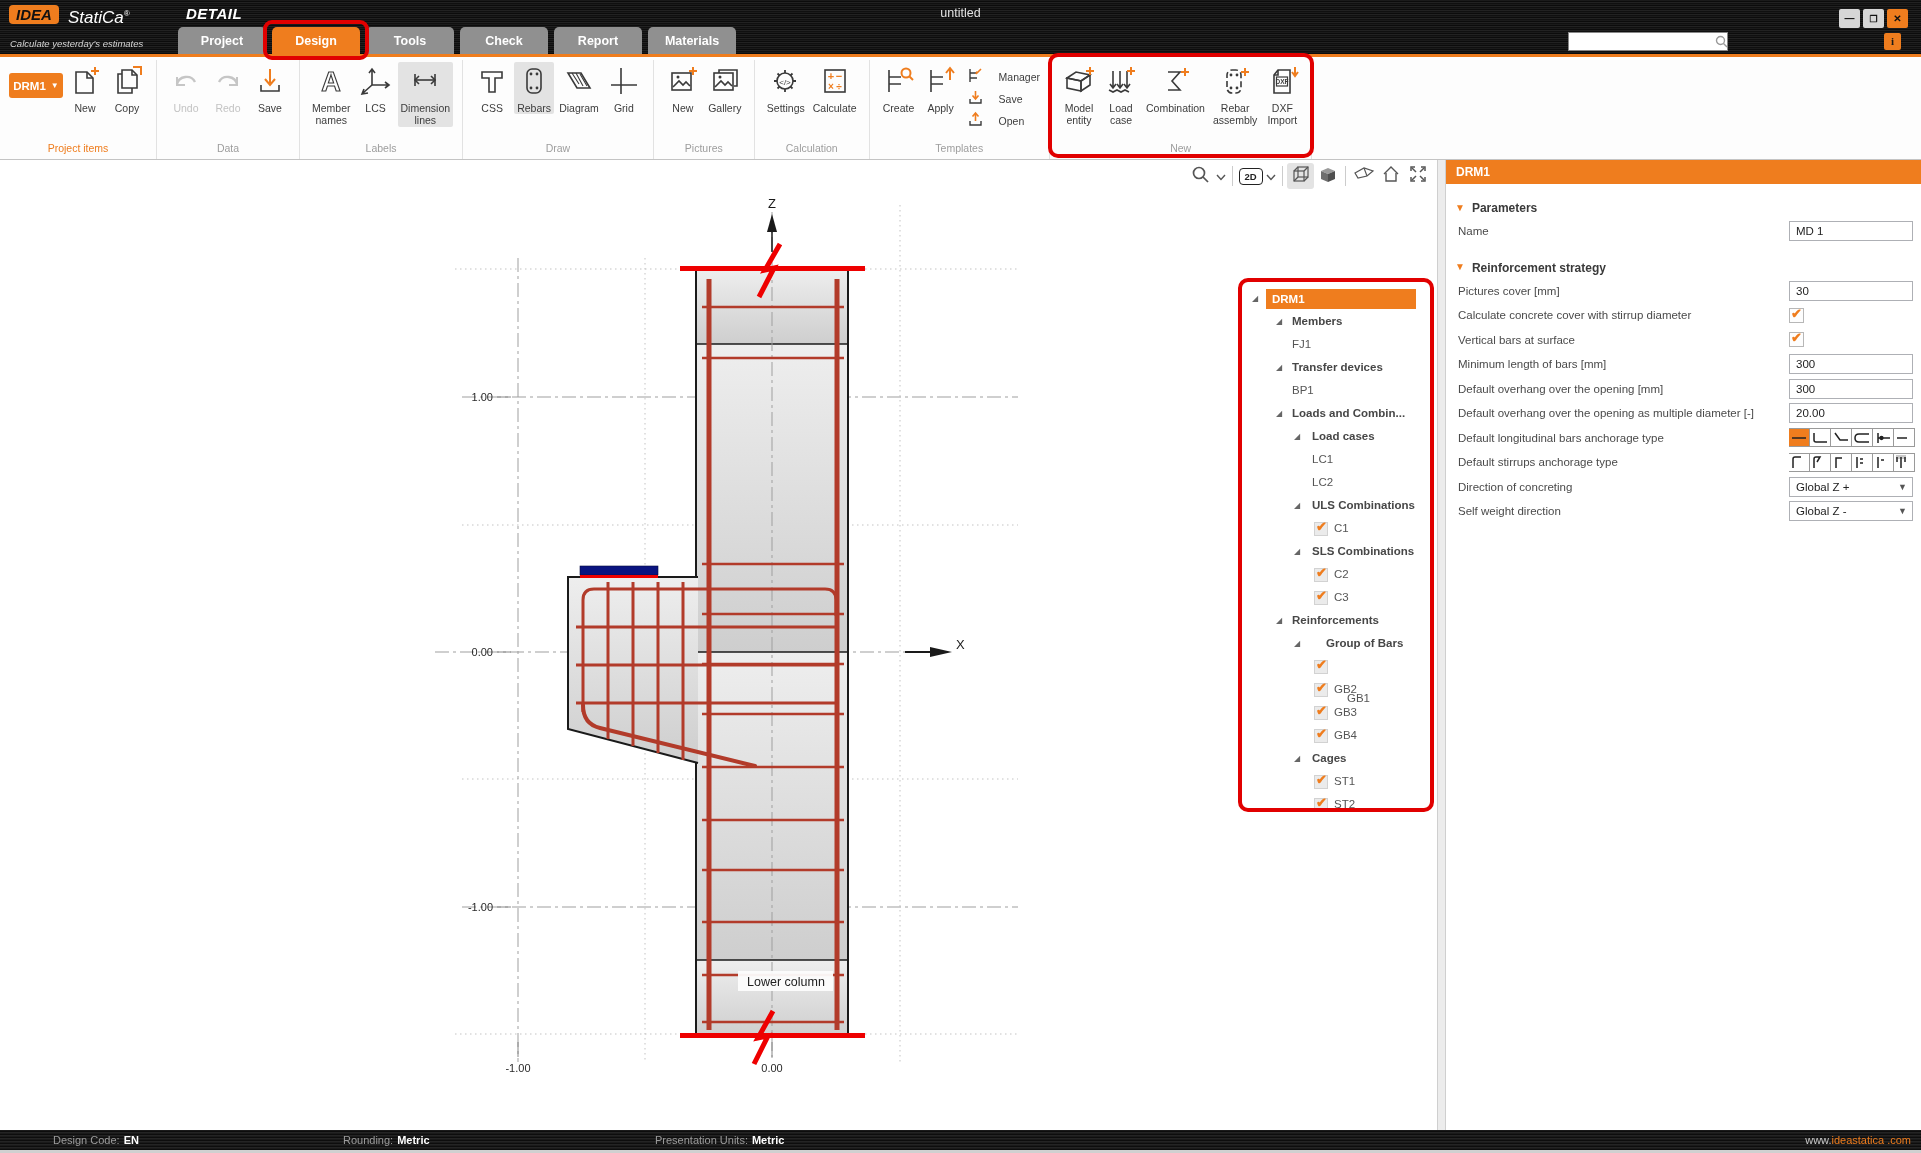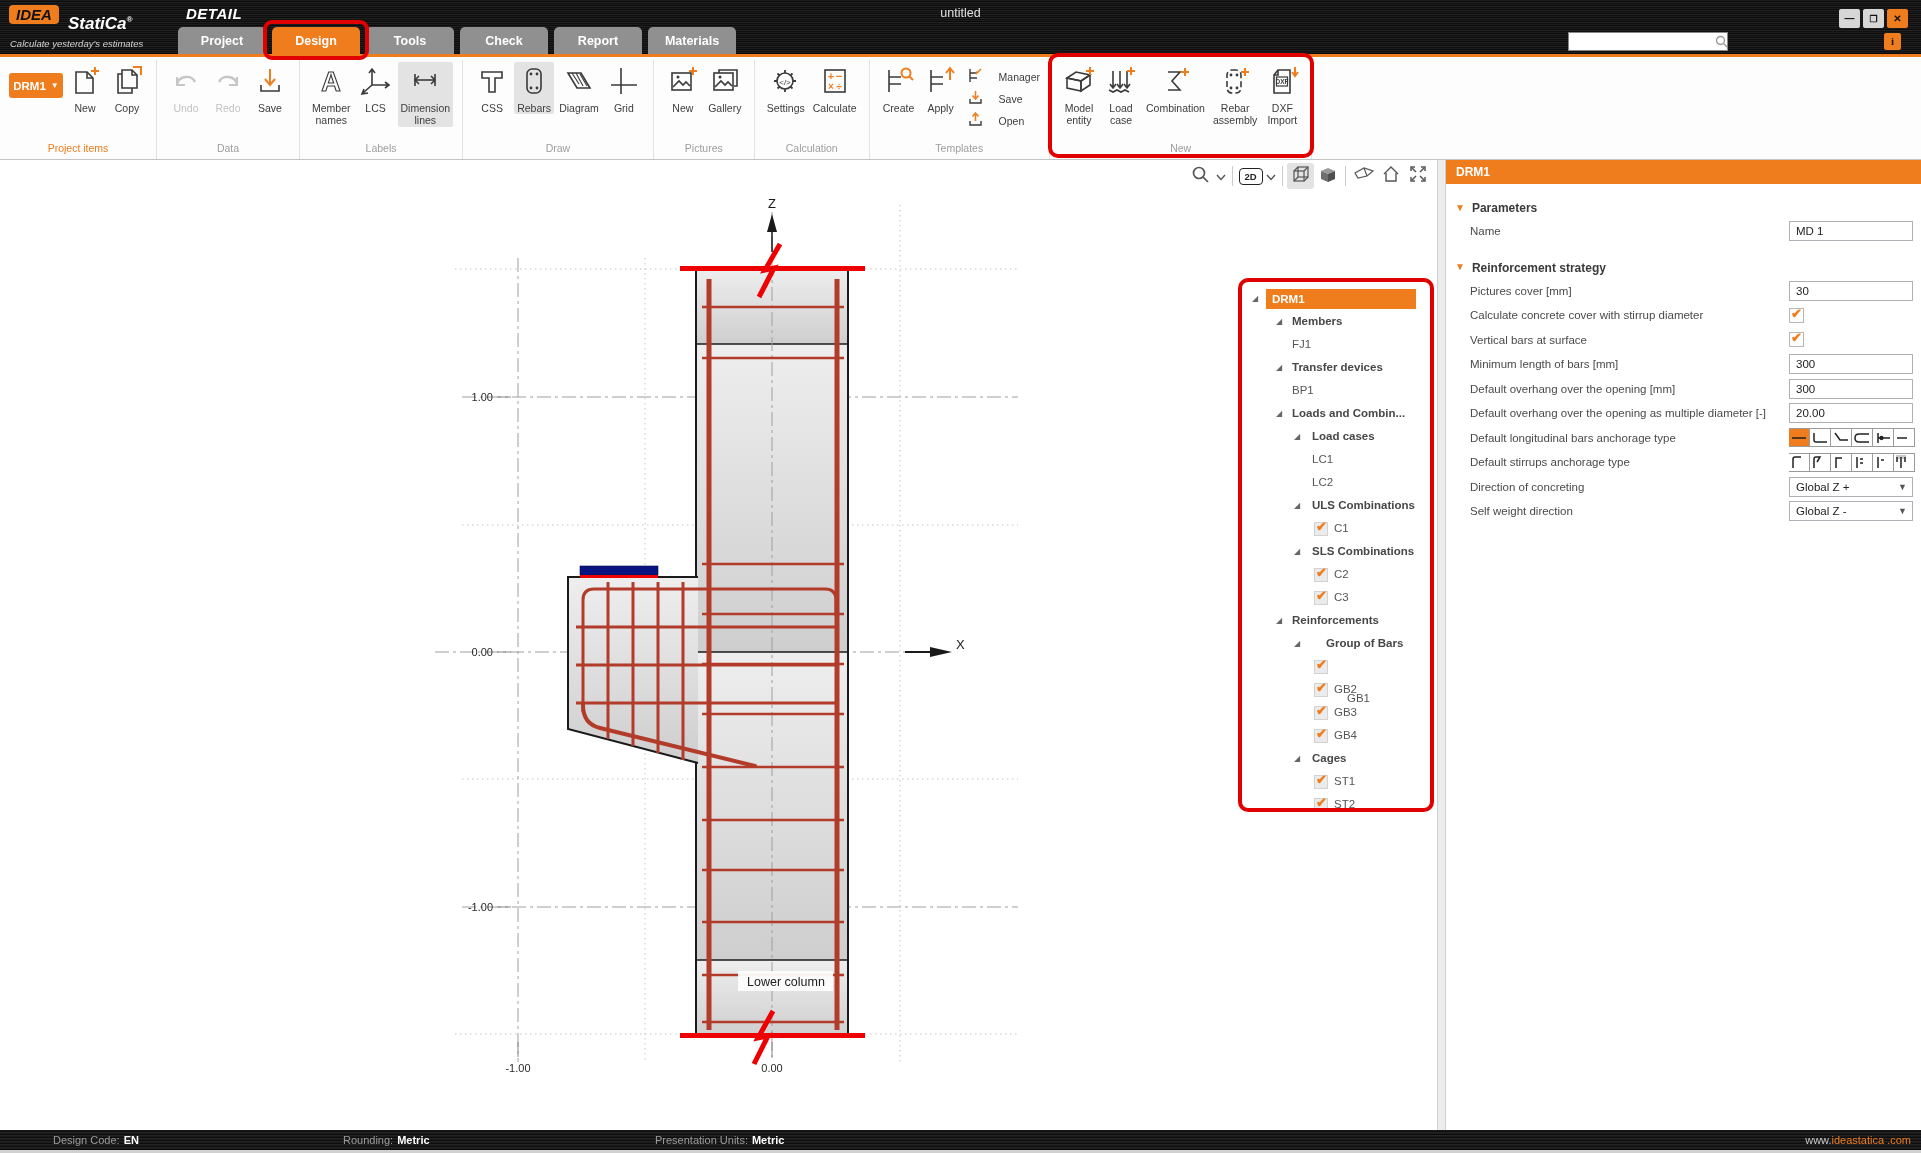--- a/index.html
+++ b/index.html
@@ -7,21 +7,21 @@
     font-family:"Liberation Sans", sans-serif; }
   #app { position:relative; width:1921px; height:1153px; }
 
   
   .titlebar { position:absolute; left:0; top:0; width:1921px; height:57px;
     background:#121212;
     background-image:repeating-linear-gradient(180deg,#1b1b1b 0 1px,#0c0c0c 1px 2px,#222 2px 3px,#101010 3px 4px);
     border-bottom:3px solid #ef7d1e; z-index:20; }
   .logo-box { position:absolute; left:9px; top:5px; background:#ef7d1e; border-radius:4px;
     padding:1px 7px; color:#111; font-weight:bold; font-style:italic; font-size:15px; letter-spacing:0; }
-  .logo-statica { position:absolute; left:68px; top:14px; color:#fff; font-weight:bold;
+  .logo-statica { position:absolute; left:68px; top:8px; color:#fff; font-weight:normal;
     font-style:italic; font-size:17px; }
   .logo-reg { font-size:8px; vertical-align:super; }
   .app-name { position:absolute; left:186px; top:5px; color:#fff; font-weight:bold;
     font-style:italic; font-size:15px; letter-spacing:0.5px; }
   .tagline { position:absolute; left:10px; top:38px; color:#d6d6d6; font-style:italic; font-size:9.5px; }
   .doc-title { position:absolute; left:50%; top:6px; transform:translateX(-50%);
     color:#e2e2e2; font-size:12.5px; }
   .winbtn { position:absolute; top:9px; width:21px; height:19px; border-radius:2px;
     background:#d6d6d6; display:flex; align-items:center; justify-content:center;
     font-size:10px; color:#111; font-weight:bold; }
@@ -89,21 +89,21 @@
   
   .splitter { position:absolute; left:1437px; top:160px; width:9px; height:970px; background:#ececec;
     border-left:1px solid #cfcfcf; border-right:1px solid #cfcfcf; }
   .rightpanel { position:absolute; left:1446px; top:160px; width:475px; height:970px; background:#fff; }
   .rp-header { height:24px; background:#ef7d1e; color:#fff; font-weight:bold; font-size:12px;
     display:flex; align-items:center; padding-left:10px; }
   .rp-section { margin-top:13px; }
   .rp-sec-head { display:flex; align-items:center; gap:7px; padding-left:9px; height:22px;
     font-size:12px; font-weight:bold; color:#3a3a3a; }
   .rp-chev { color:#ef7d1e; font-size:10px; transform:translateY(-1px); }
-  .rp-row { display:flex; align-items:center; height:24.5px; padding-left:24px; padding-right:4px;
+  .rp-row { display:flex; align-items:center; height:24.5px; padding-left:12px; padding-right:4px;
     font-size:11.5px; color:#4a4a4a; }
   .rp-row .rl { flex:1; padding-right:4px; }
   .rp-ctl { width:128px; display:flex; align-items:center; flex-shrink:0; }
   .rp-input { width:124px; height:20px; border:1px solid #aeb0b5; font-size:11.5px; padding-left:6px;
     color:#222; font-family:inherit; }
   .rp-check { position:relative; width:15px; height:15px; border:1px solid #b7b7b7; background:#fdfdfd; }
   .rp-check .mark { position:absolute; left:1px; top:-3px; color:#ef7d1e; font-size:13px; font-weight:bold; }
   .rp-strip { display:flex; width:128px; overflow:hidden; }
   .rp-cell { width:22px; height:19px; border:1px solid #9a9a9a; margin-left:-1px; background:#fff;
     display:flex; align-items:center; justify-content:center; flex-shrink:0; }

